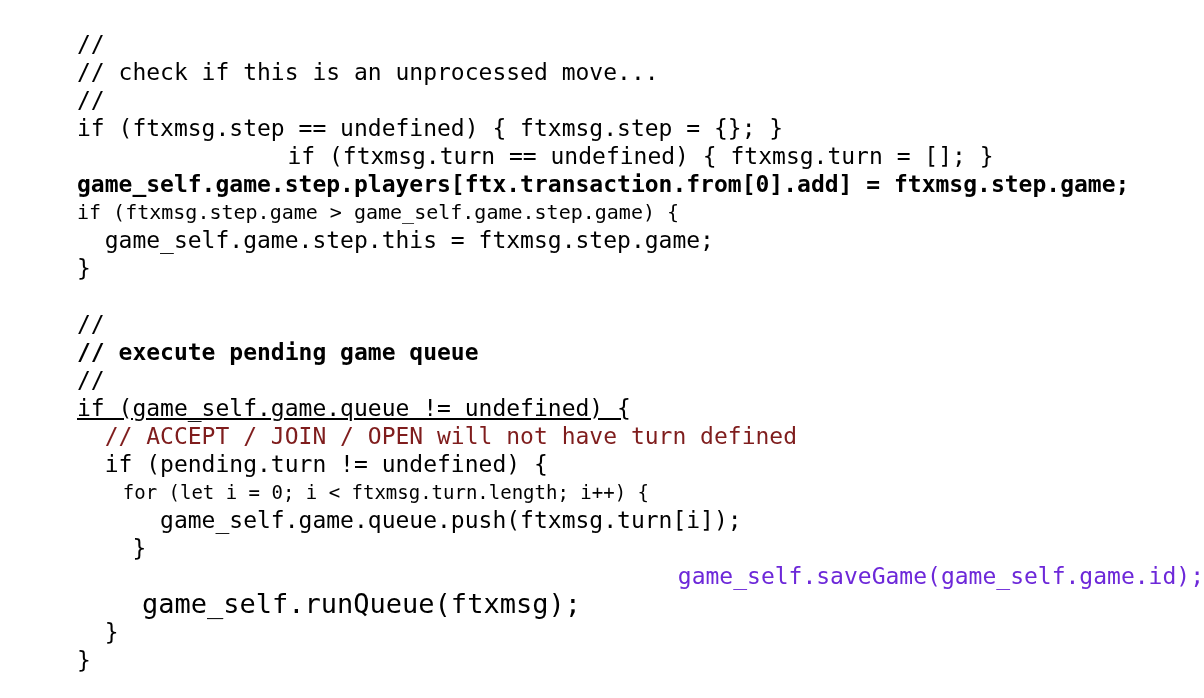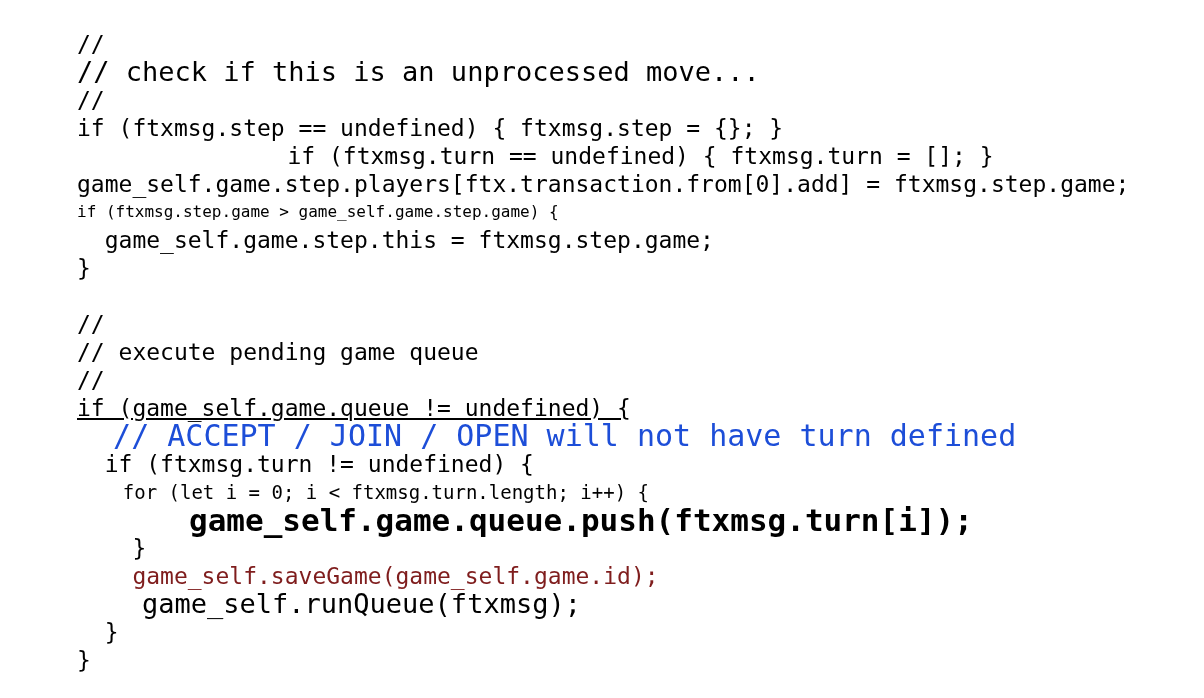--- a/index.html
+++ b/index.html
@@ -36,35 +36,35 @@
   }
   .code-line.blank::after {
     content: "\00a0";
   }
 </style>
 </head>
 <body>
 
 <div id="code-view" style="background: rgb(255, 255, 255); padding-left: 77px;">
     <div class="code-line" style="font-size: 23px; line-height: 28px; height: 28px; color: rgb(0, 0, 0);">//</div>
-    <div class="code-line" style="font-size: 27px; line-height: 28px; height: 28px; color: rgb(0, 0, 0);">// check if this is an unprocessed move...</div>
+    <div class="code-line" style="font-size: 23px; line-height: 28px; height: 28px; color: rgb(0, 0, 0);">// check if this is an unprocessed move...</div>
     <div class="code-line" style="font-size: 23px; line-height: 28px; height: 28px; color: rgb(0, 0, 0);">//</div>
     <div class="code-line" style="font-size: 23px; line-height: 28px; height: 28px; color: rgb(0, 0, 0);">if (ftxmsg.step == undefined) { ftxmsg.step = {}; }</div>
     <div class="code-line" style="font-size: 23px; line-height: 28px; height: 28px; color: rgb(0, 0, 0); text-align: center;">if (ftxmsg.turn == undefined) { ftxmsg.turn = []; }</div>
-    <div class="code-line" style="font-size: 23px; line-height: 28px; height: 28px; color: rgb(0, 0, 0);">game_self.game.step.players[ftx.transaction.from[0].add] = ftxmsg.step.game;</div>
-    <div class="code-line" style="font-size: 16px; line-height: 28px; height: 28px; color: rgb(0, 0, 0);">if (ftxmsg.step.game &gt; game_self.game.step.game) {</div>
+    <div class="code-line" style="font-size: 23px; line-height: 28px; height: 28px; color: rgb(0, 0, 0); font-weight: bold;">game_self.game.step.players[ftx.transaction.from[0].add] = ftxmsg.step.game;</div>
+    <div class="code-line" style="font-size: 20px; line-height: 28px; height: 28px; color: rgb(0, 0, 0);">if (ftxmsg.step.game &gt; game_self.game.step.game) {</div>
     <div class="code-line" style="font-size: 23px; line-height: 28px; height: 28px; color: rgb(0, 0, 0);">  game_self.game.step.this = ftxmsg.step.game;</div>
     <div class="code-line" style="font-size: 23px; line-height: 28px; height: 28px; color: rgb(0, 0, 0);">}</div>
     <div class="code-line blank" style="font-size: 23px; line-height: 28px; height: 28px; color: rgb(0, 0, 0);"></div>
     <div class="code-line" style="font-size: 23px; line-height: 28px; height: 28px; color: rgb(0, 0, 0);">//</div>
-    <div class="code-line" style="font-size: 23px; line-height: 28px; height: 28px; color: rgb(0, 0, 0);">// execute pending game queue</div>
+    <div class="code-line" style="font-size: 23px; line-height: 28px; height: 28px; color: rgb(0, 0, 0); font-weight: bold;">// execute pending game queue</div>
     <div class="code-line" style="font-size: 23px; line-height: 28px; height: 28px; color: rgb(0, 0, 0);">//</div>
     <div class="code-line" style="font-size: 23px; line-height: 28px; height: 28px; color: rgb(0, 0, 0); text-decoration: underline;">if (game_self.game.queue != undefined) {</div>
-    <div class="code-line" style="font-size: 30px; line-height: 28px; height: 28px; color: #1d4ed8;">  // ACCEPT / JOIN / OPEN will not have turn defined</div>
-    <div class="code-line" style="font-size: 23px; line-height: 28px; height: 28px; color: rgb(0, 0, 0);">  if (ftxmsg.turn != undefined) {</div>
+    <div class="code-line" style="font-size: 23px; line-height: 28px; height: 28px; color: #7f1d1d;">  // ACCEPT / JOIN / OPEN will not have turn defined</div>
+    <div class="code-line" style="font-size: 23px; line-height: 28px; height: 28px; color: rgb(0, 0, 0);">  if (pending.turn != undefined) {</div>
     <div class="code-line" style="font-size: 19px; line-height: 28px; height: 28px; color: rgb(0, 0, 0);">    for (let i = 0; i &lt; ftxmsg.turn.length; i++) {</div>
-    <div class="code-line" style="font-size: 31px; line-height: 28px; height: 28px; color: rgb(0, 0, 0); font-weight: bold;">      game_self.game.queue.push(ftxmsg.turn[i]);</div>
+    <div class="code-line" style="font-size: 23px; line-height: 28px; height: 28px; color: rgb(0, 0, 0);">      game_self.game.queue.push(ftxmsg.turn[i]);</div>
     <div class="code-line" style="font-size: 23px; line-height: 28px; height: 28px; color: rgb(0, 0, 0);">    }</div>
-    <div class="code-line" style="font-size: 23px; line-height: 28px; height: 28px; color: #7f1d1d;">    game_self.saveGame(game_self.game.id);</div>
+    <div class="code-line" style="font-size: 23px; line-height: 28px; height: 28px; color: #6d28d9; text-align: right;">    game_self.saveGame(game_self.game.id);</div>
     <div class="code-line" style="font-size: 27px; line-height: 28px; height: 28px; color: rgb(0, 0, 0);">    game_self.runQueue(ftxmsg);</div>
     <div class="code-line" style="font-size: 23px; line-height: 28px; height: 28px; color: rgb(0, 0, 0);">  }</div>
     <div class="code-line" style="font-size: 23px; line-height: 28px; height: 28px; color: rgb(0, 0, 0);">}</div>
   </div>
 
 </body></html>

